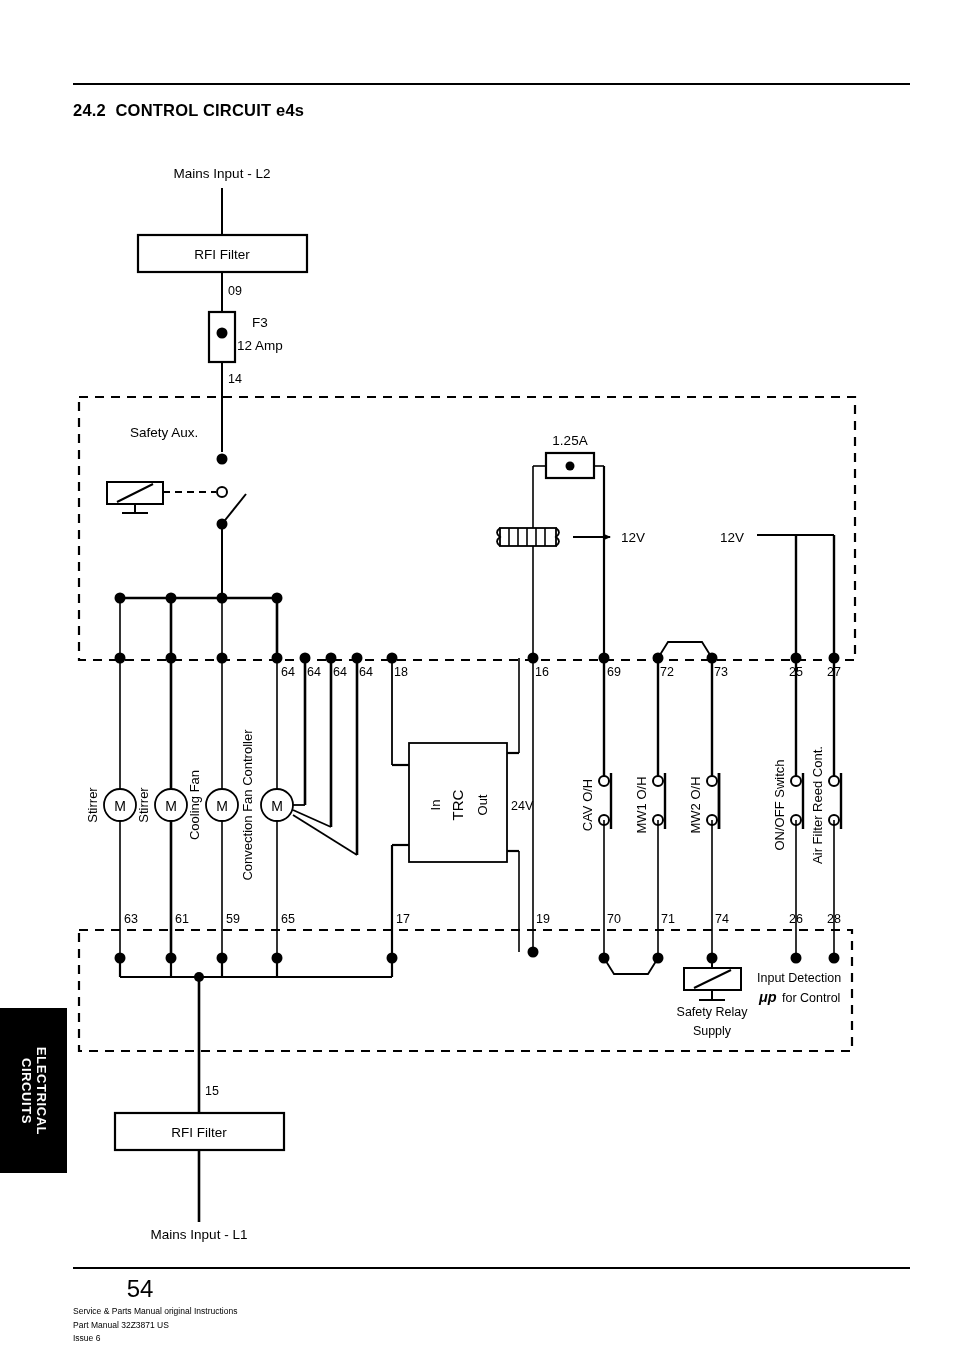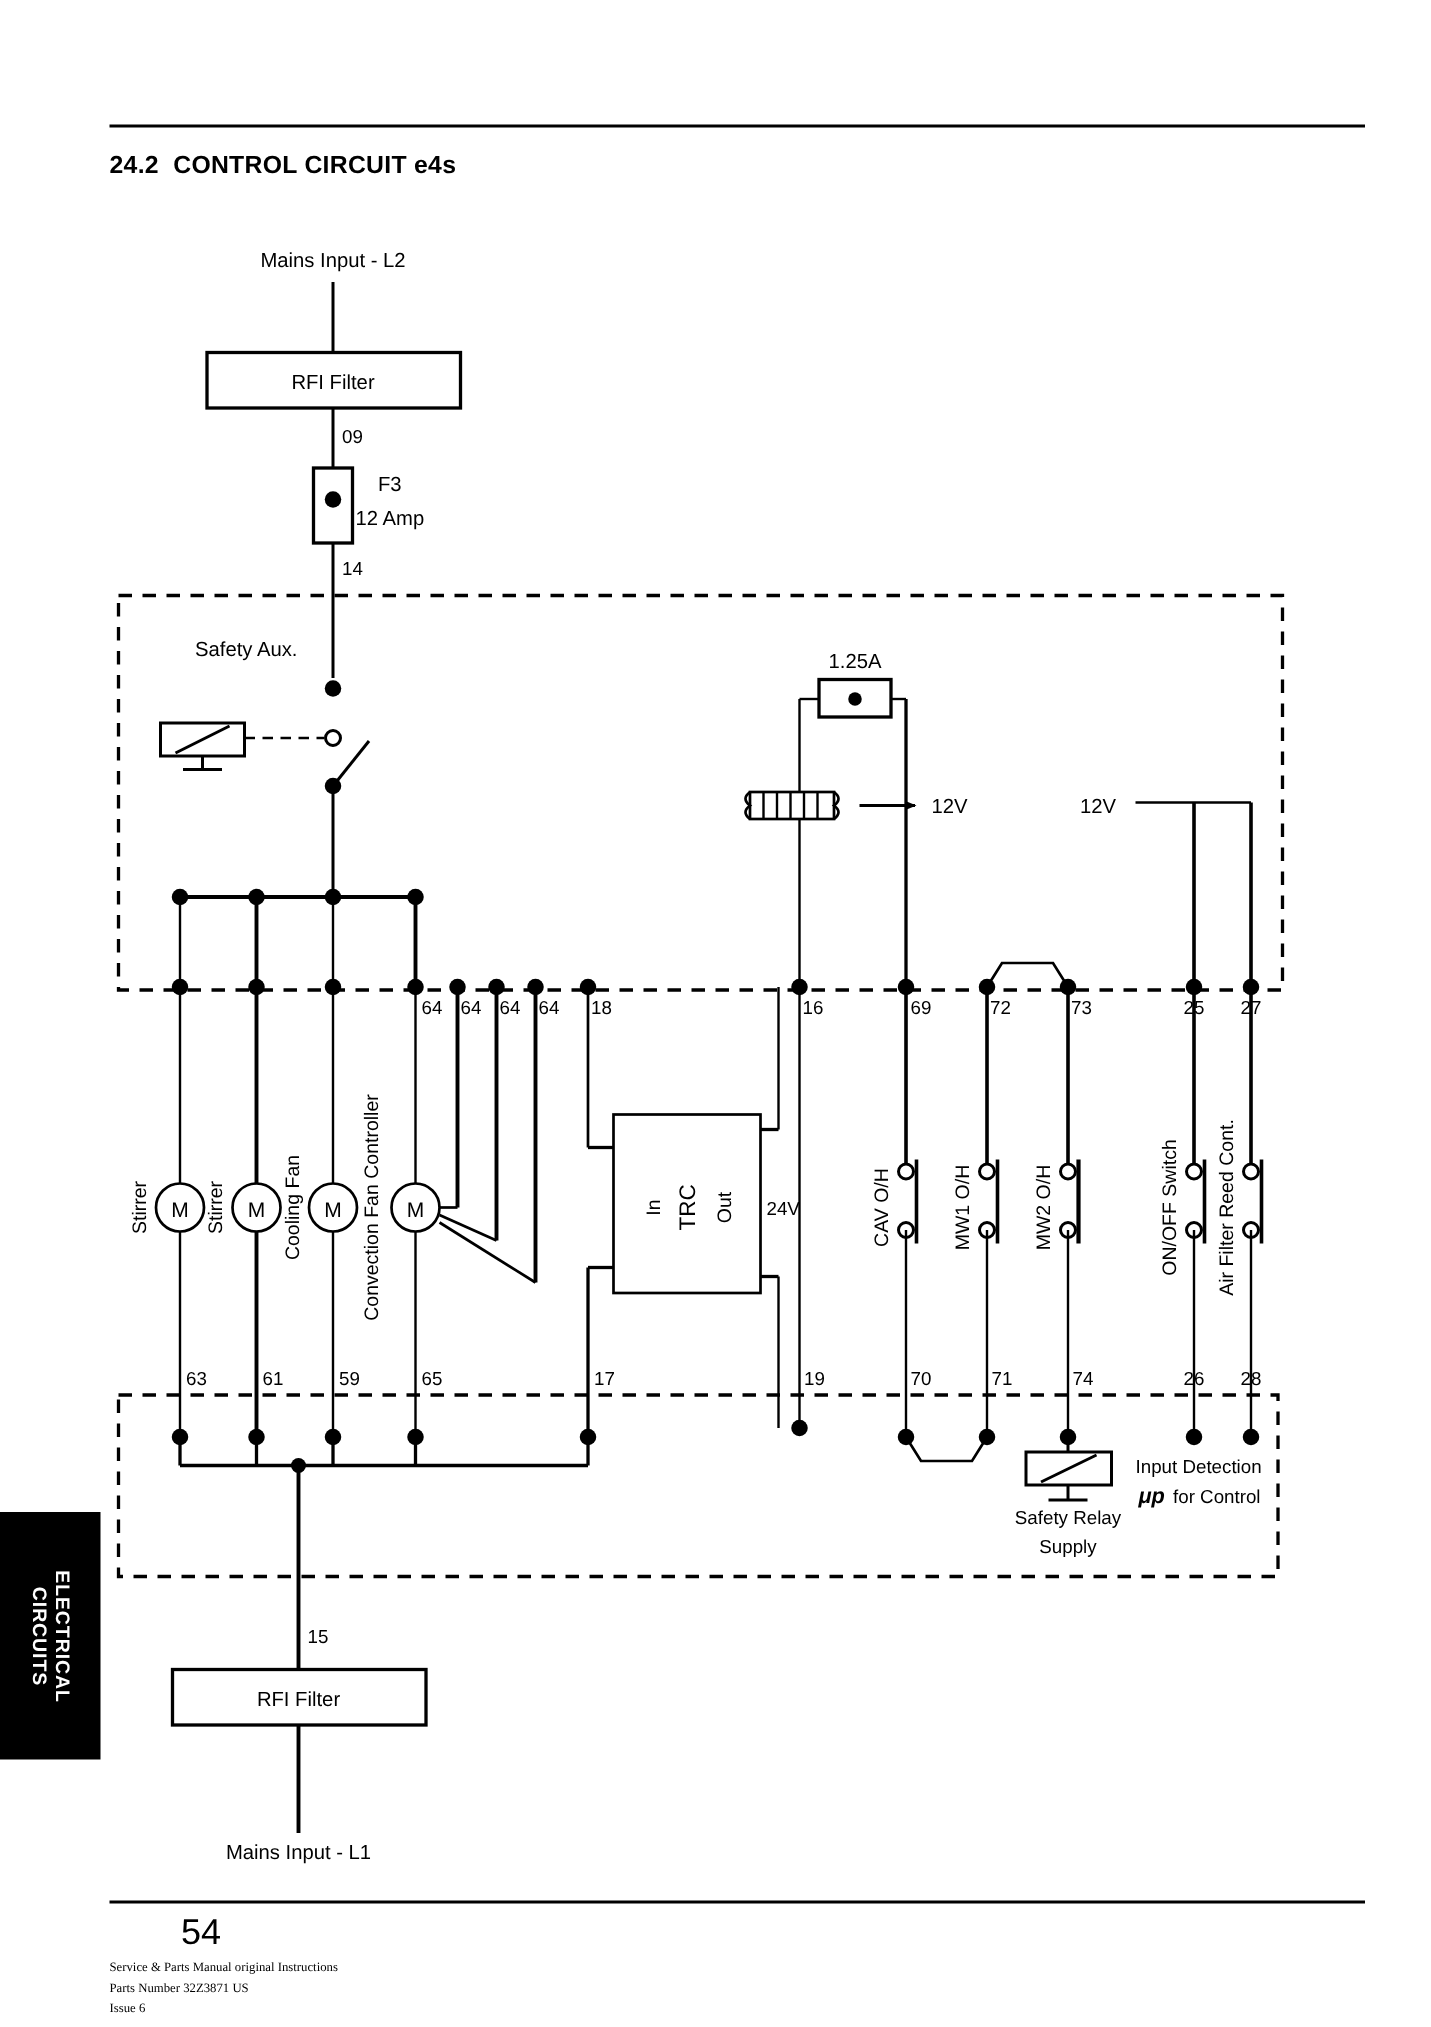--- a/index.html
+++ b/index.html
@@ -82,21 +82,21 @@
     font-weight: normal;
     width: 57px;
     line-height: 26px;
   }
   #footer-lines {
     font-size: 8.5px;
     line-height: 13.5px;
     padding-top: 3px;
     color: #000;
   }
-  #footer-lines div { white-space: pre; font-family: Liberation Serif, serif; }
+  #footer-lines div { white-space: pre; }
   svg#schematic {
     position: absolute;
     left: 0; top: 0;
     width: 954px;
     height: 1351px;
   }
   svg text { font-family: "Liberation Sans", sans-serif; fill: #000; }
 </style>
 </head>
 <body>
@@ -417,18 +417,18 @@
 
   <div id="side-tab">
     <div id="side-tab-label">ELECTRICAL
 CIRCUITS</div>
   </div>
 
   <div id="footer">
     <div id="page-number">54</div>
     <div id="footer-lines">
       <div>Service &amp; Parts Manual original Instructions</div>
-      <div>Parts Number 32Z3871 US</div>
+      <div>Part Manual 32Z3871 US</div>
       <div>Issue 6</div>
     </div>
   </div>
 
 </div>
 
 </body></html>

